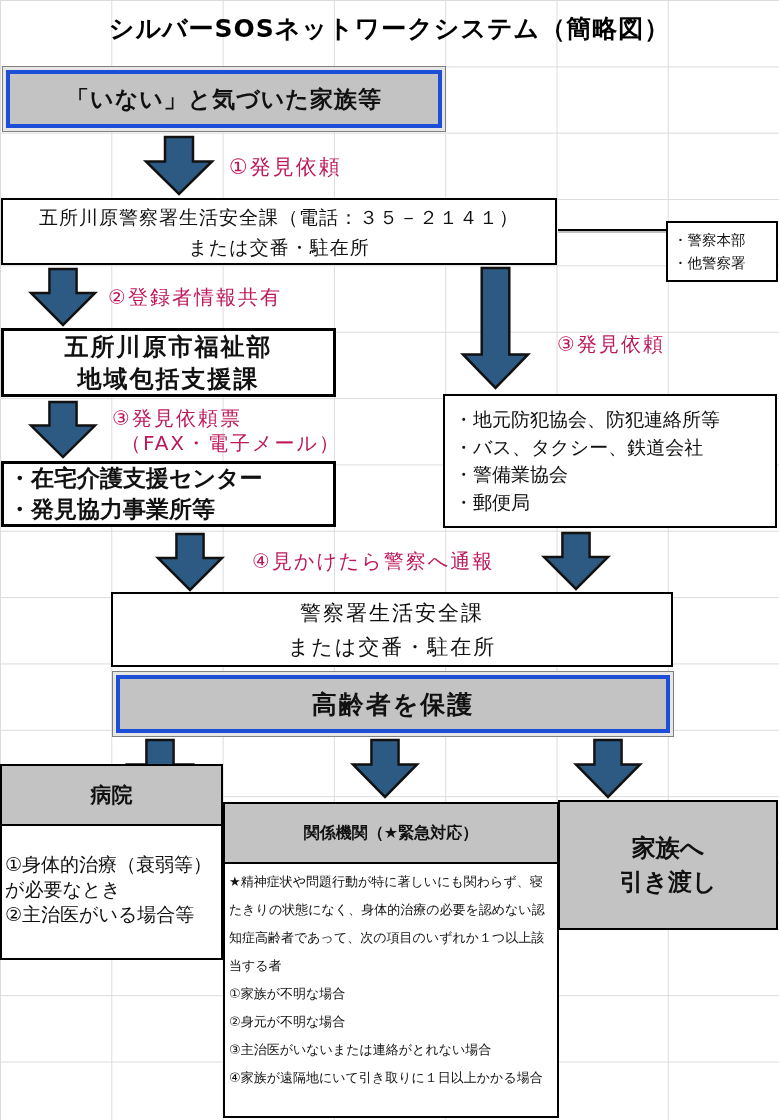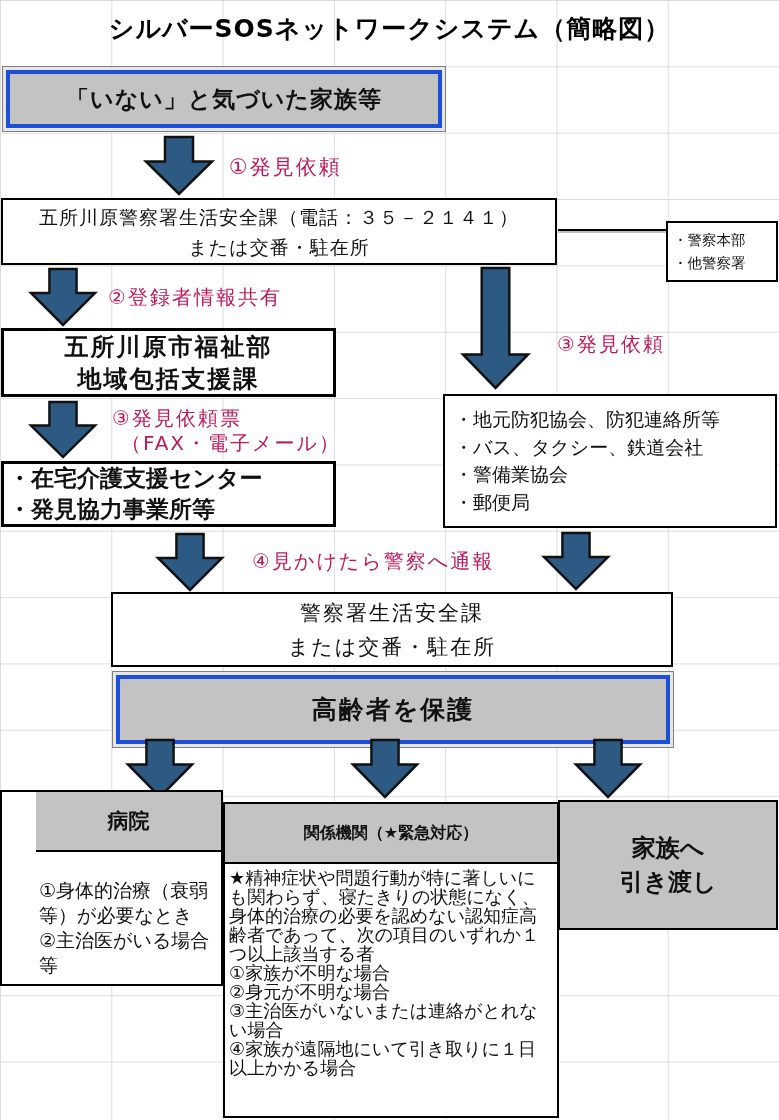--- a/index.html
+++ b/index.html
@@ -101,45 +101,45 @@
   <svg class="arrow" style="left:543px;top:532px;width:66px;height:58px;" viewBox="0 0 68 58" preserveAspectRatio="none">
     <polygon points="20,1 48,1 48,25 67,25 34,57 1,25 20,25" fill="#2d5a82" stroke="#111" stroke-width="2.5"></polygon>
   </svg>
   <div class="abs flowlabel" style="left:252px;top:548px;">④見かけたら警察へ通報</div>
 
   <div class="abs wbox" style="left:111px;top:592px;width:562px;height:75px;font-size:21px;line-height:34px;letter-spacing:2px;">
     <div>警察署生活安全課</div>
     <div>または交番・駐在所</div>
   </div>
 
-  <div class="abs gbox" style="left:112px;top:671px;width:562px;height:77px;">
+  <div class="abs gbox" style="left:112px;top:671px;width:562px;height:66px;">
     <div class="inner" style="font-size:25px;font-weight:bold;letter-spacing:2px;">高齢者を保護</div>
   </div>
 
   <svg class="arrow" style="left:127px;top:739px;width:66px;height:59px;" viewBox="0 0 68 58" preserveAspectRatio="none">
     <polygon points="20,1 48,1 48,25 67,25 34,57 1,25 20,25" fill="#2d5a82" stroke="#111" stroke-width="2.5"></polygon>
   </svg>
   <svg class="arrow" style="left:352px;top:739px;width:66px;height:59px;" viewBox="0 0 68 58" preserveAspectRatio="none">
     <polygon points="20,1 48,1 48,25 67,25 34,57 1,25 20,25" fill="#2d5a82" stroke="#111" stroke-width="2.5"></polygon>
   </svg>
   <svg class="arrow" style="left:575px;top:739px;width:66px;height:59px;" viewBox="0 0 68 58" preserveAspectRatio="none">
     <polygon points="20,1 48,1 48,25 67,25 34,57 1,25 20,25" fill="#2d5a82" stroke="#111" stroke-width="2.5"></polygon>
   </svg>
 
-  <div class="abs" style="left:0;top:790px;width:223px;height:196px;border:2px solid #000;background:#fff;padding-left:34px;">
+  <div class="abs" style="left:0;top:764px;width:223px;height:196px;border:2px solid #000;background:#fff;">
     <div class="hdr" style="height:60px;font-size:21px;">病院</div>
     <div style="padding:26px 3px 0 3px;font-size:19px;line-height:25px;">
       <div>①身体的治療（衰弱等）が必要なとき</div>
       <div>②主治医がいる場合等</div>
     </div>
   </div>
 
   <div class="abs" style="left:223px;top:802px;width:336px;height:316px;border:2px solid #000;background:#fff;">
     <div class="hdr" style="height:60px;font-size:16px;">関係機関（★緊急対応）</div>
-    <div style="padding:4px 4px 0 4px;font-size:18px;line-height:19px;">
+    <div style="padding:4px 4px 0 4px;font-size:13px;line-height:28px;">
       <div>★精神症状や問題行動が特に著しいにも関わらず、寝たきりの状態になく、身体的治療の必要を認めない認知症高齢者であって、次の項目のいずれか１つ以上該当する者</div>
       <div>①家族が不明な場合</div>
       <div>②身元が不明な場合</div>
       <div>③主治医がいないまたは連絡がとれない場合</div>
       <div>④家族が遠隔地にいて引き取りに１日以上かかる場合</div>
     </div>
   </div>
 
   <div class="abs" style="left:558px;top:800px;width:220px;height:130px;border:2px solid #000;background:#c3c3c3;
        display:flex;flex-direction:column;align-items:center;justify-content:center;text-align:center;

